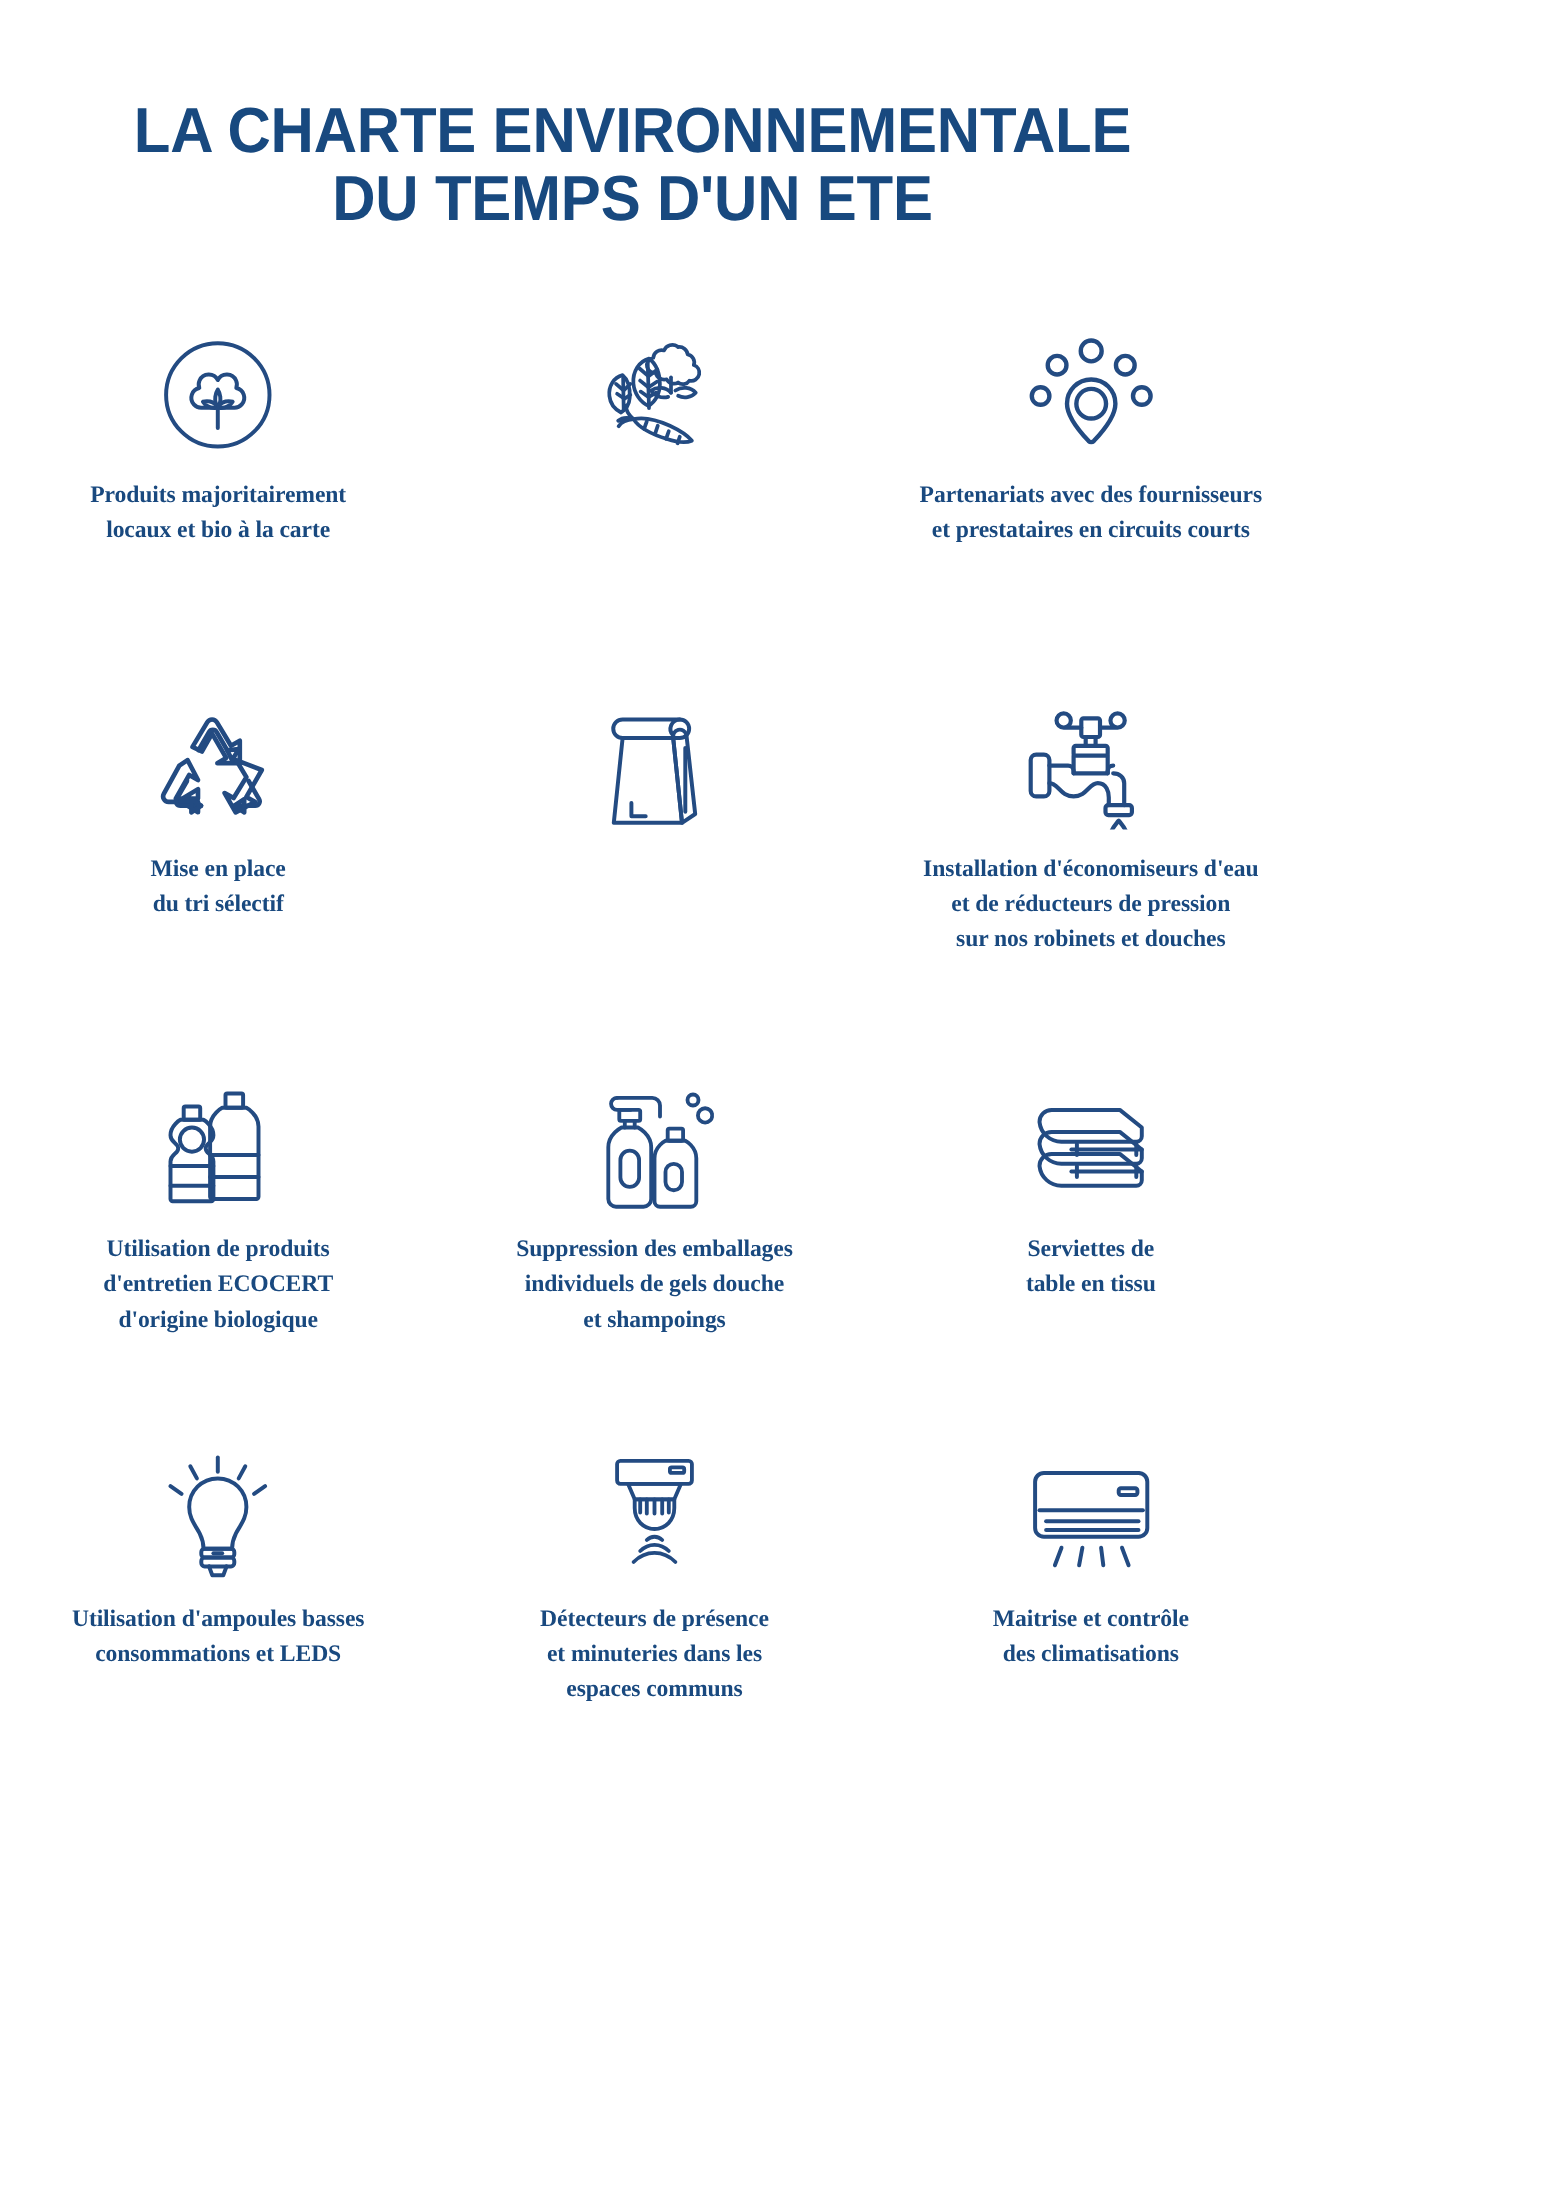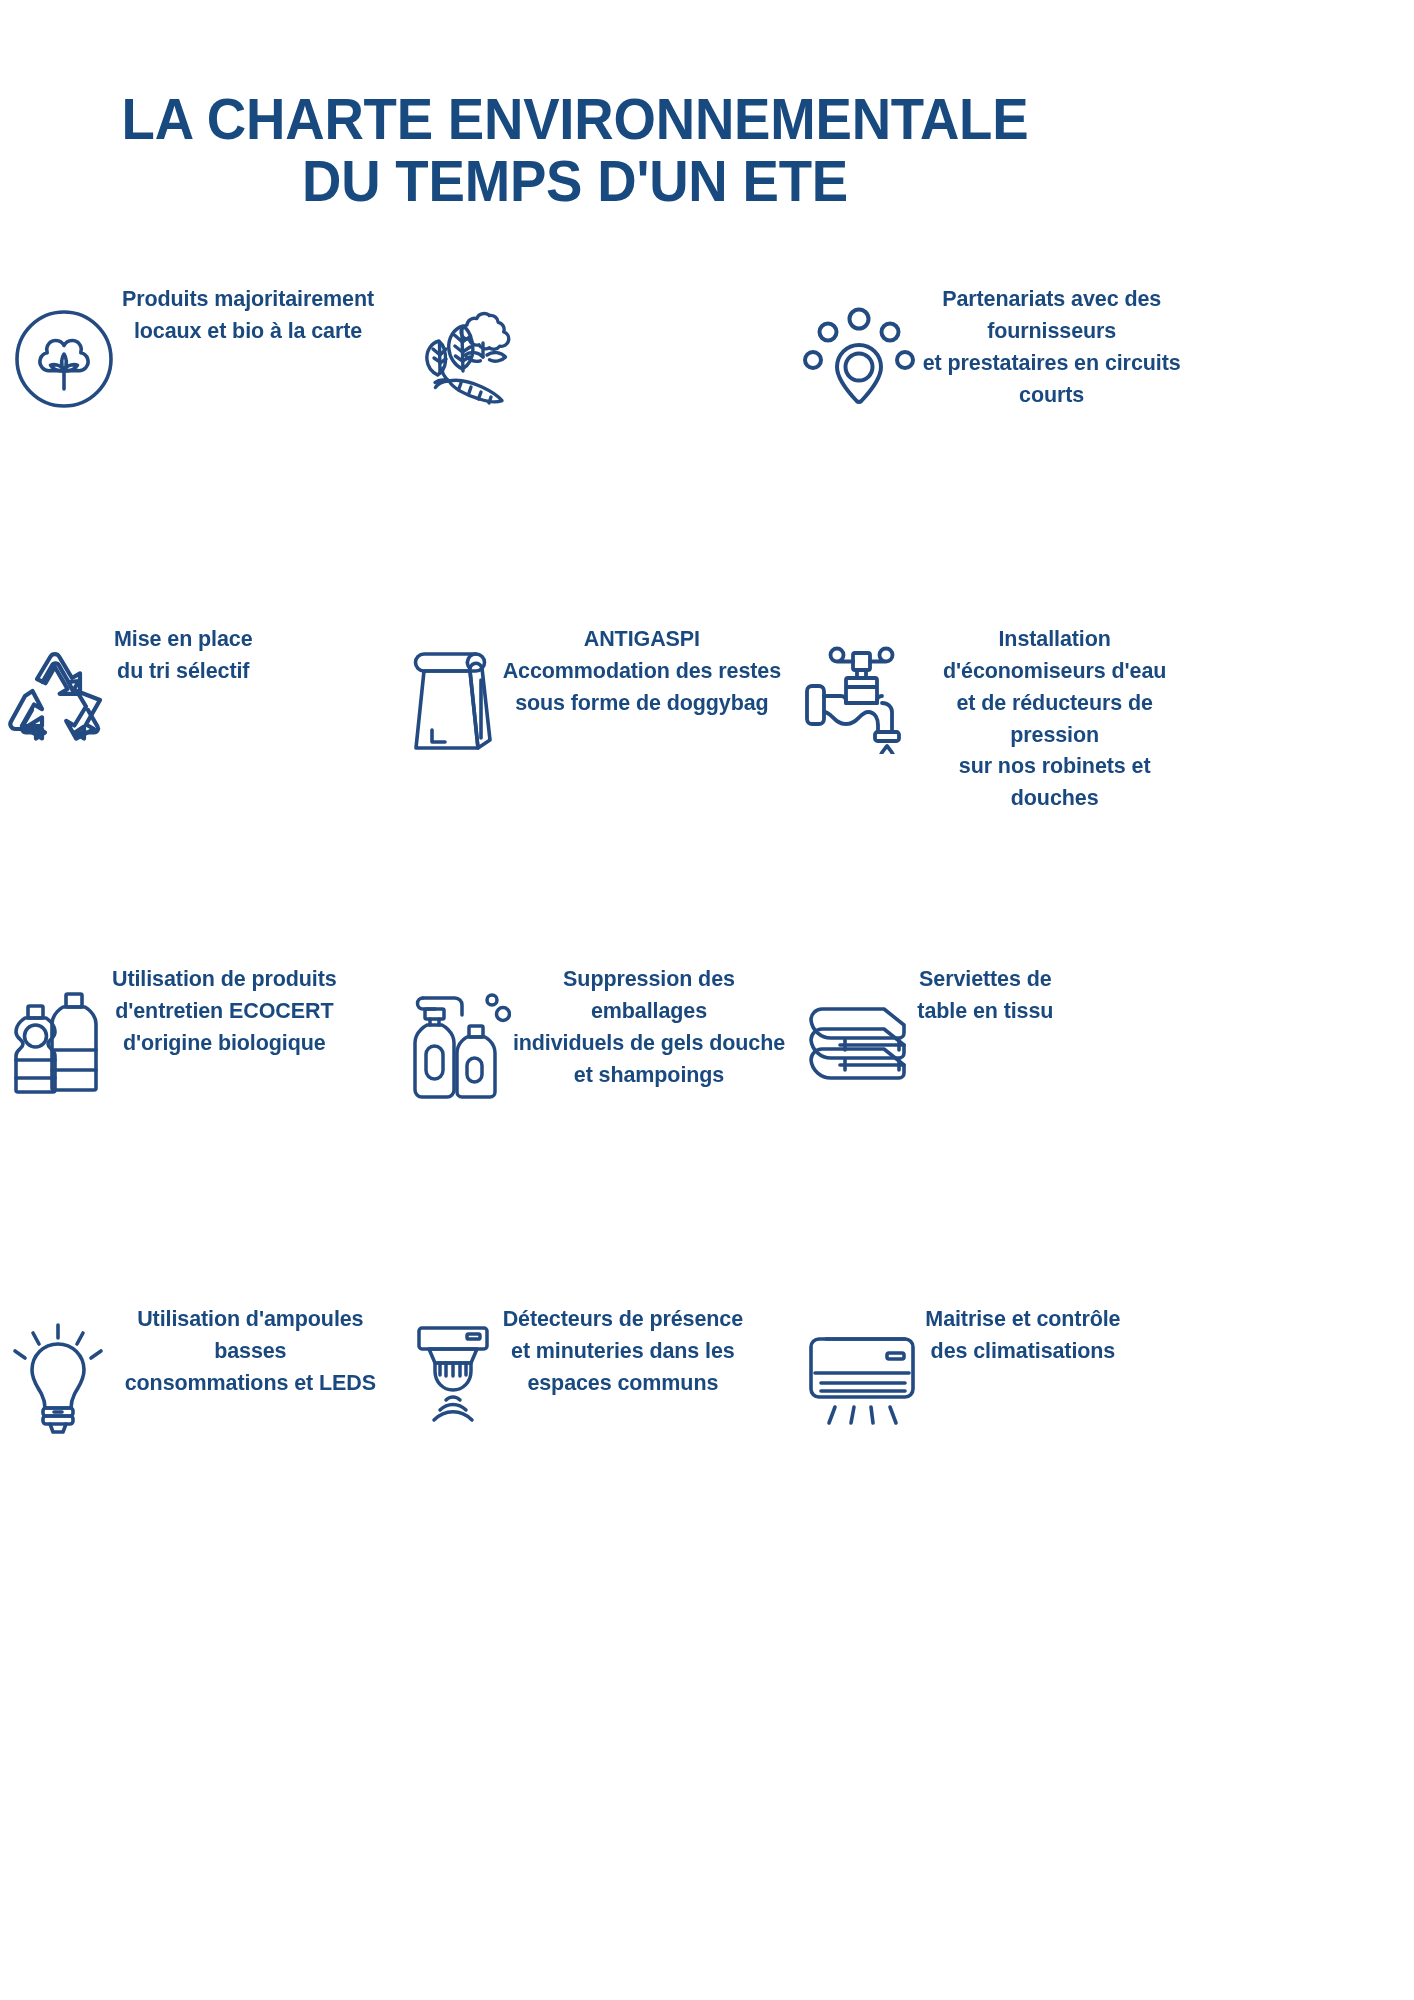--- a/index.html
+++ b/index.html
@@ -47,25 +47,27 @@
     padding-top: 72px;
     width: 1190px;
     display: grid;
     grid-template-columns: repeat(3, 1fr);
     grid-auto-rows: 340px;
     column-gap: 0px;
     row-gap: 0px;
   }
   .cell {
     display: flex;
-    flex-direction: row;
+    flex-direction: column;
+    align-items: center;
     justify-content: flex-start;
     text-align: center;
     padding: 0 6px;
     box-sizing: border-box;
+    font-family: Liberation Serif, serif;
   }
   .icon-wrap {
     height: 150px;
     display: flex;
     align-items: center;
     justify-content: center;
   }
   .icon-wrap svg {
     display: block;
   }
@@ -203,25 +205,20 @@
       <div class="icon-wrap">
         <svg width="100" height="110" viewBox="0 0 100 110" fill="none" stroke="#234b82" stroke-width="3.6" stroke-linecap="round" stroke-linejoin="round">
           <path d="M21 27 13 104h62l-8-77z"></path>
           <path d="M21 27h52a8.5 8.5 0 0 0 0-17H21a8.5 8.5 0 0 0 0 17z"></path>
           <path d="M73 10a8.5 8.5 0 0 0-6 14.5"></path>
           <path d="M67 27 75 104l12-8L79 24a6 6 0 0 0-12 3z"></path>
           <path d="M78 36v58"></path>
           <path d="M29 86v12h13"></path>
         </svg>
       </div>
-      <div class="caption">
-        <div>ANTIGASPI</div>
-        <div>Accommodation des restes</div>
-        <div>sous forme de doggybag</div>
-      </div>
     </div>
 
     <div class="cell r2 c-right">
       <div class="icon-wrap">
         <svg width="126" height="110" viewBox="0 0 126 110" fill="none" stroke="#234b82" stroke-width="3.8" stroke-linecap="round" stroke-linejoin="round">
 
           <rect x="54" y="9" width="17" height="17" rx="2"></rect>
           <path d="M54 17.5H38a6.5 6.5 0 1 1 0-13 6.5 6.5 0 0 1 0 13z"></path>
           <path d="M71 17.5h16a6.5 6.5 0 1 0 0-13 6.5 6.5 0 0 0 0 13z"></path>
           <path d="M58 26v8M67 26v8"></path>

